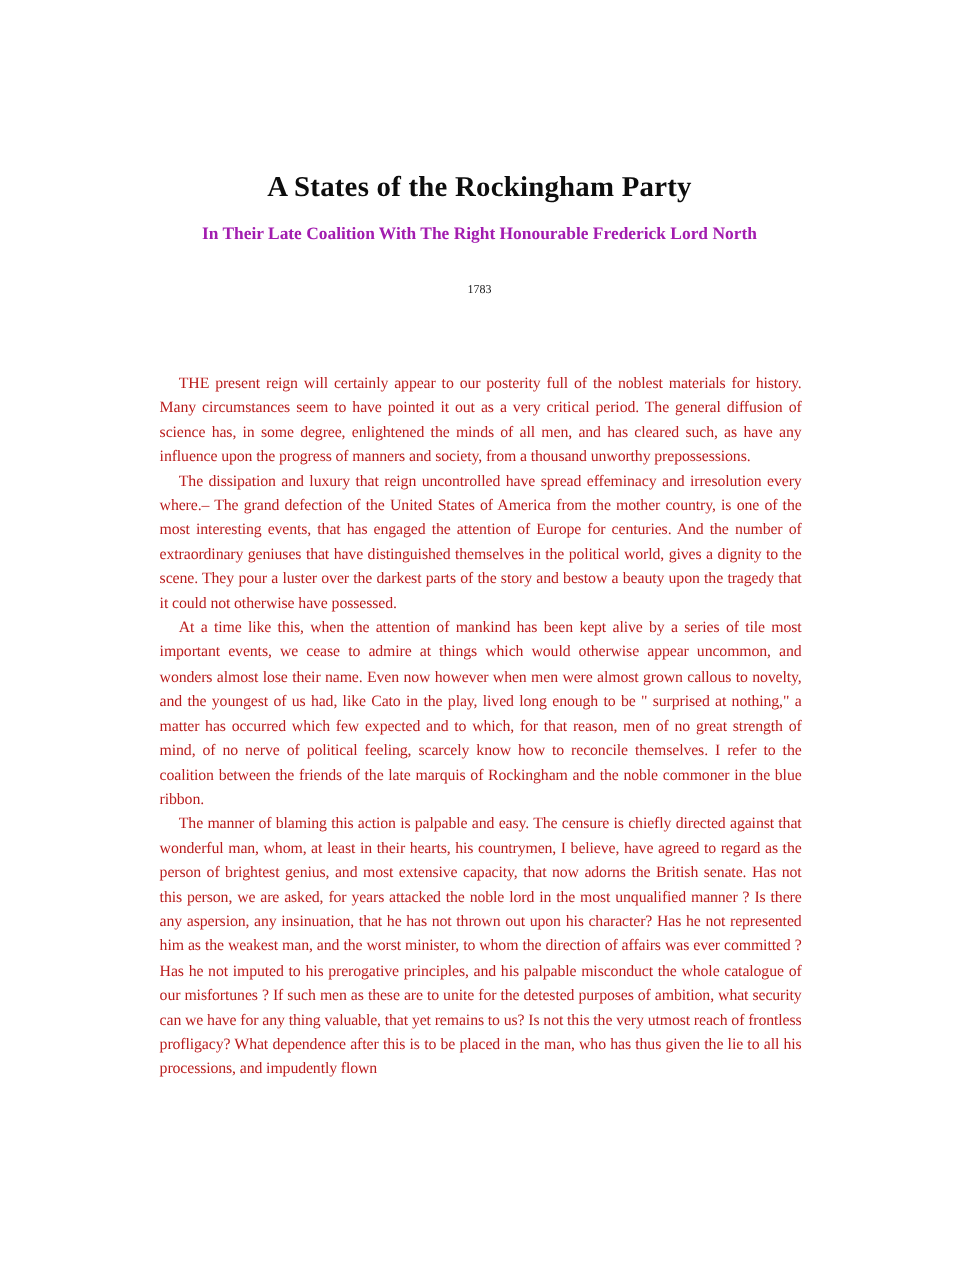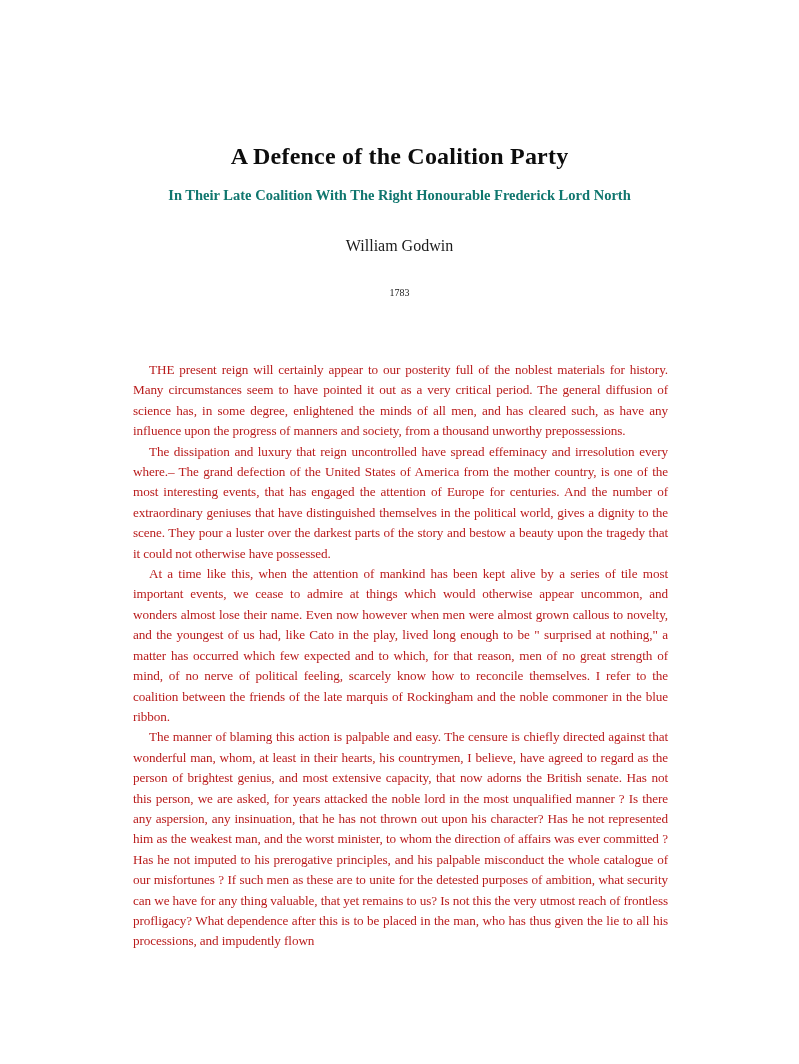--- a/index.html
+++ b/index.html
@@ -24,21 +24,21 @@
     font-weight: bold;
     letter-spacing: 0.2px;
     color: #0d0d0d;
   }
   .doc-subtitle {
     margin: 0;
     padding-top: 17px;
     text-align: center;
     font-size: 14.5px;
     font-weight: bold;
-    color: #0f766e;
+    color: #a21caf;
   }
   .doc-author {
     margin: 0;
     padding-top: 33px;
     text-align: center;
     font-size: 16px;
     font-weight: normal;
     color: #1a1a1a;
   }
   .doc-year {
@@ -60,23 +60,22 @@
   }
   .doc-body p {
     margin: 0;
     text-indent: 16px;
   }
 </style>
 </head>
 <body>
 
 <div class="page">
-  <h1 class="doc-title">A Defence of the Coalition Party</h1>
+  <h1 class="doc-title">A States of the Rockingham Party</h1>
   <h2 class="doc-subtitle">In Their Late Coalition With The Right Honourable Frederick Lord North</h2>
-  <div class="doc-author">William Godwin</div>
   <div class="doc-year">1783</div>
 
   <div class="doc-body">
     <p>THE present reign will certainly appear to our posterity full of the noblest materials for history. Many circumstances seem to have pointed it out as a very critical period. The general diffusion of science has, in some degree, enlightened the minds of all men, and has cleared such, as have any influence upon the progress of manners and society, from a thousand unworthy prepossessions.</p>
     <p>The dissipation and luxury that reign uncontrolled have spread effeminacy and irresolution every where.– The grand defection of the United States of America from the mother country, is one of the most interesting events, that has engaged the attention of Europe for centuries. And the number of extraordinary geniuses that have distinguished themselves in the political world, gives a dignity to the scene. They pour a luster over the darkest parts of the story and bestow a beauty upon the tragedy that it could not otherwise have possessed.</p>
     <p>At a time like this, when the attention of mankind has been kept alive by a series of tile most important events, we cease to admire at things which would otherwise appear uncommon, and wonders almost lose their name. Even now however when men were almost grown callous to novelty, and the youngest of us had, like Cato in the play, lived long enough to be " surprised at nothing," a matter has occurred which few expected and to which, for that reason, men of no great strength of mind, of no nerve of political feeling, scarcely know how to reconcile themselves. I refer to the coalition between the friends of the late marquis of Rockingham and the noble commoner in the blue ribbon.</p>
     <p>The manner of blaming this action is palpable and easy. The censure is chiefly directed against that wonderful man, whom, at least in their hearts, his countrymen, I believe, have agreed to regard as the person of brightest genius, and most extensive capacity, that now adorns the British senate. Has not this person, we are asked, for years attacked the noble lord in the most unqualified manner ? Is there any aspersion, any insinuation, that he has not thrown out upon his character? Has he not represented him as the weakest man, and the worst minister, to whom the direction of affairs was ever committed ? Has he not imputed to his prerogative principles, and his palpable misconduct the whole catalogue of our misfortunes ? If such men as these are to unite for the detested purposes of ambition, what security can we have for any thing valuable, that yet remains to us? Is not this the very utmost reach of frontless profligacy? What dependence after this is to be placed in the man, who has thus given the lie to all his processions, and impudently flown</p>
   </div>
 </div>
 

